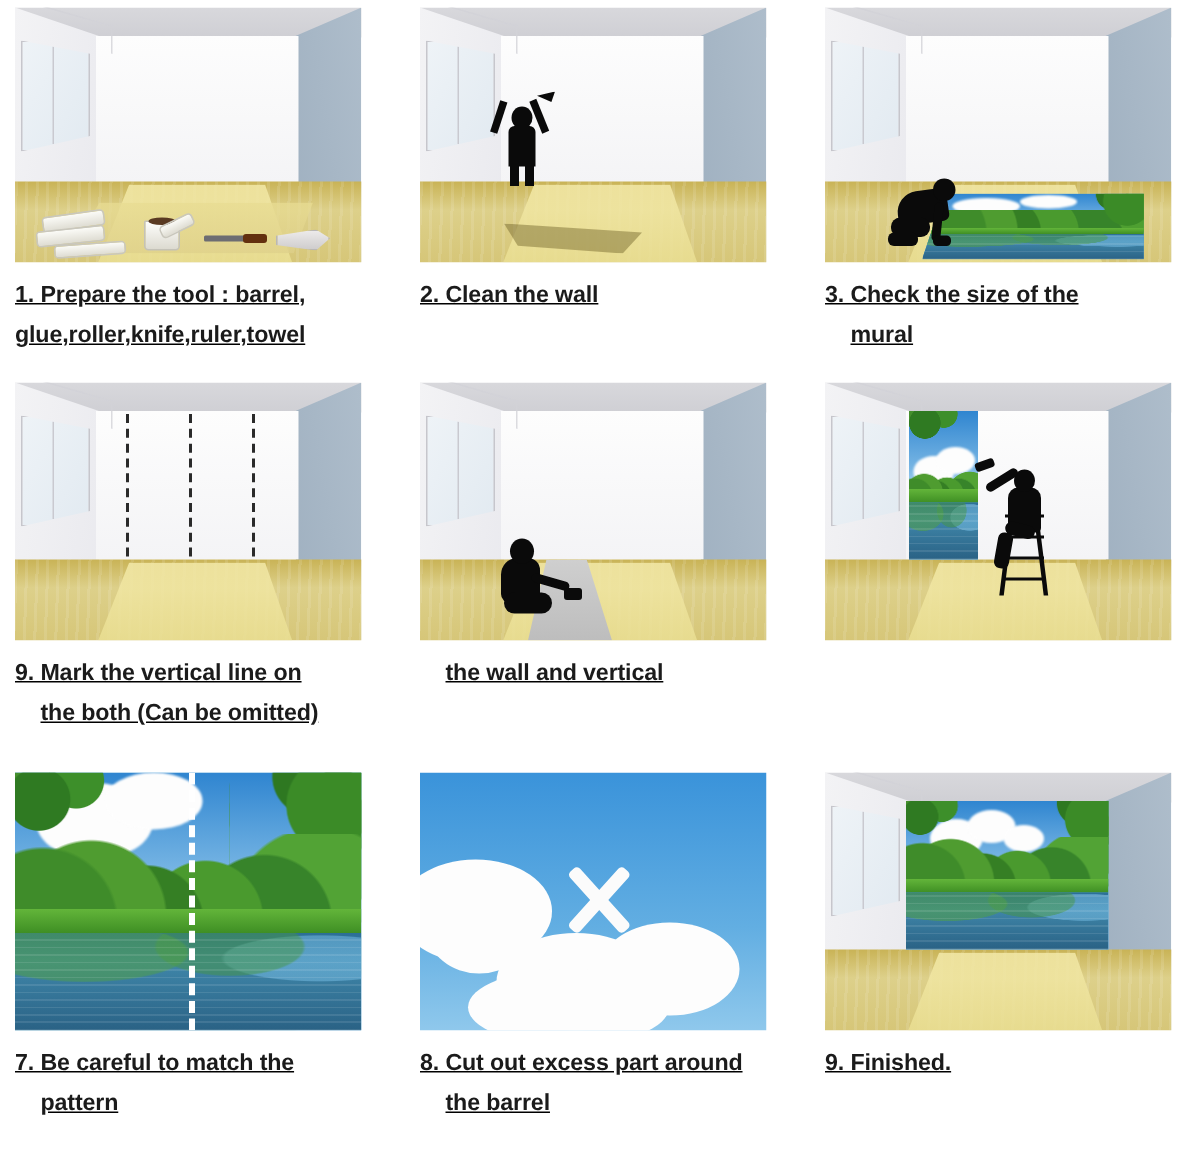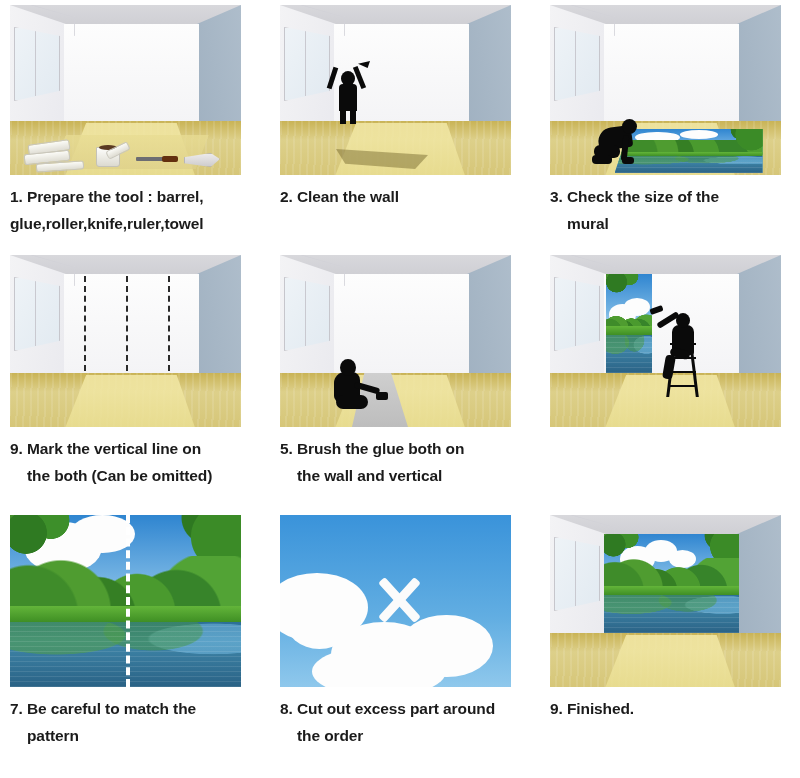--- a/index.html
+++ b/index.html
@@ -8,21 +8,21 @@
     background:#ffffff;
     font-family:"Liberation Sans","DejaVu Sans",sans-serif;
     overflow:hidden;
   }
   .guide{
     width:800px;height:778px;
     display:grid;
     grid-template-columns:270px 270px 260px;
     grid-template-rows:250px 260px 268px;
   }
-  .panel{position:relative;box-sizing:border-box;}
+  .panel{position:relative;box-sizing:border-box;text-decoration:underline;}
   .thumb{
     position:relative;
     width:231px;height:170px;
     margin-left:10px;margin-top:5px;
     overflow:hidden;
     background:#ffffff;
   }
   .panel.r2 .thumb{height:172px;}
   .panel.r3 .thumb{height:172px;}
   .caption{
@@ -372,21 +372,20 @@
         <div class="person-sit">
           <div class="torso"></div>
           <div class="head"></div>
           <div class="legs"></div>
           <div class="arm"></div>
           <div class="brush"></div>
         </div>
       </div>
     </div>
     <div class="caption">
-      <span>5. Brush the glue both on</span>
       <span class="l2">the wall and vertical</span>
     </div>
   </div>
 
   <div class="panel r2">
     <div class="thumb">
       <div class="room">
         <div class="ceil"></div>
         <div class="leftwall"></div>
         <div class="rightwall"></div>
@@ -454,21 +453,21 @@
         <div class="cl" style="left:52%;top:58%;width:40%;height:36%;"></div>
         <div class="cl" style="left:14%;top:76%;width:58%;height:30%;"></div>
         <div class="xcut">
           <i></i>
           <i></i>
         </div>
       </div>
     </div>
     <div class="caption">
       <span>8. Cut out excess part around</span>
-      <span class="l2">the order</span>
+      <span class="l2">the barrel</span>
     </div>
   </div>
 
   <div class="panel r3">
     <div class="thumb">
       <div class="room">
         <div class="ceil"></div>
         <div class="leftwall"></div>
         <div class="rightwall"></div>
         <div class="backwall"></div>

